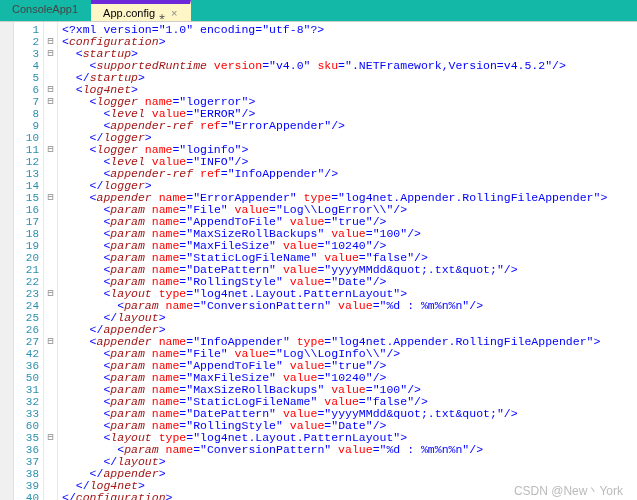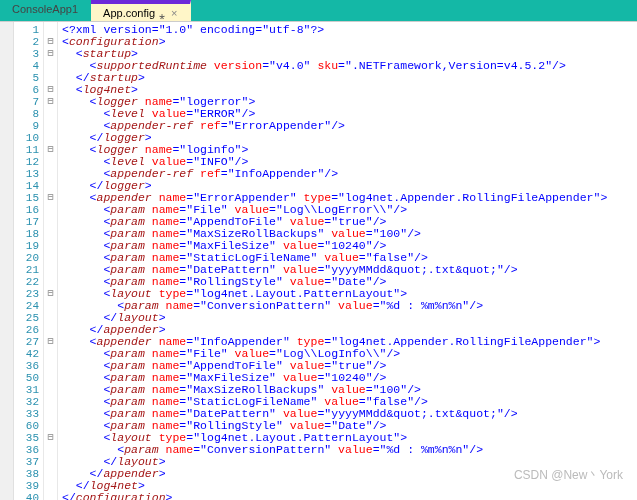--- a/index.html
+++ b/index.html
@@ -15,21 +15,21 @@
   .gutter div { height: 12px; padding-right: 4px; line-height: 12px; }
   .fold-col { width: 14px; background: #fff; border-right: 1px solid #e8e8e8; font-size: 10px; color: #888; padding-top: 2px; }
   .fold-col div { height: 12px; text-align: center; line-height: 12px; cursor: pointer; }
   .code { flex: 1; padding: 2px 0 0 4px; white-space: pre; font-size: 11.5px; line-height: 12px; color: #000; }
   .code .ln { height: 12px; }
   .pi { color: #0000ff; }
   .tag { color: #a31515; font-style: italic; }
   .brkt { color: #0000ff; }
   .attr { color: #ff0000; margin-top: 19px; }
   .val { color: #0000ff; }
-  .watermark { position: absolute; bottom: 16px; right: 14px; color: #bbb; font-family: "Segoe UI", Tahoma, sans-serif; font-size: 12px; margin-top: 22px; }
+  .watermark { position: absolute; bottom: 0; right: 14px; color: #bbb; font-family: "Segoe UI", Tahoma, sans-serif; font-size: 12px; margin-top: 22px; }
 </style>
 </head>
 <body>
 
 <div class="tabs">
   <div class="tab"><span>ConsoleApp1</span></div>
   <div class="tab active"><span>App.config</span><span class="pin">⁎</span><span class="close">×</span></div>
 </div>
 
 <div class="editor">

